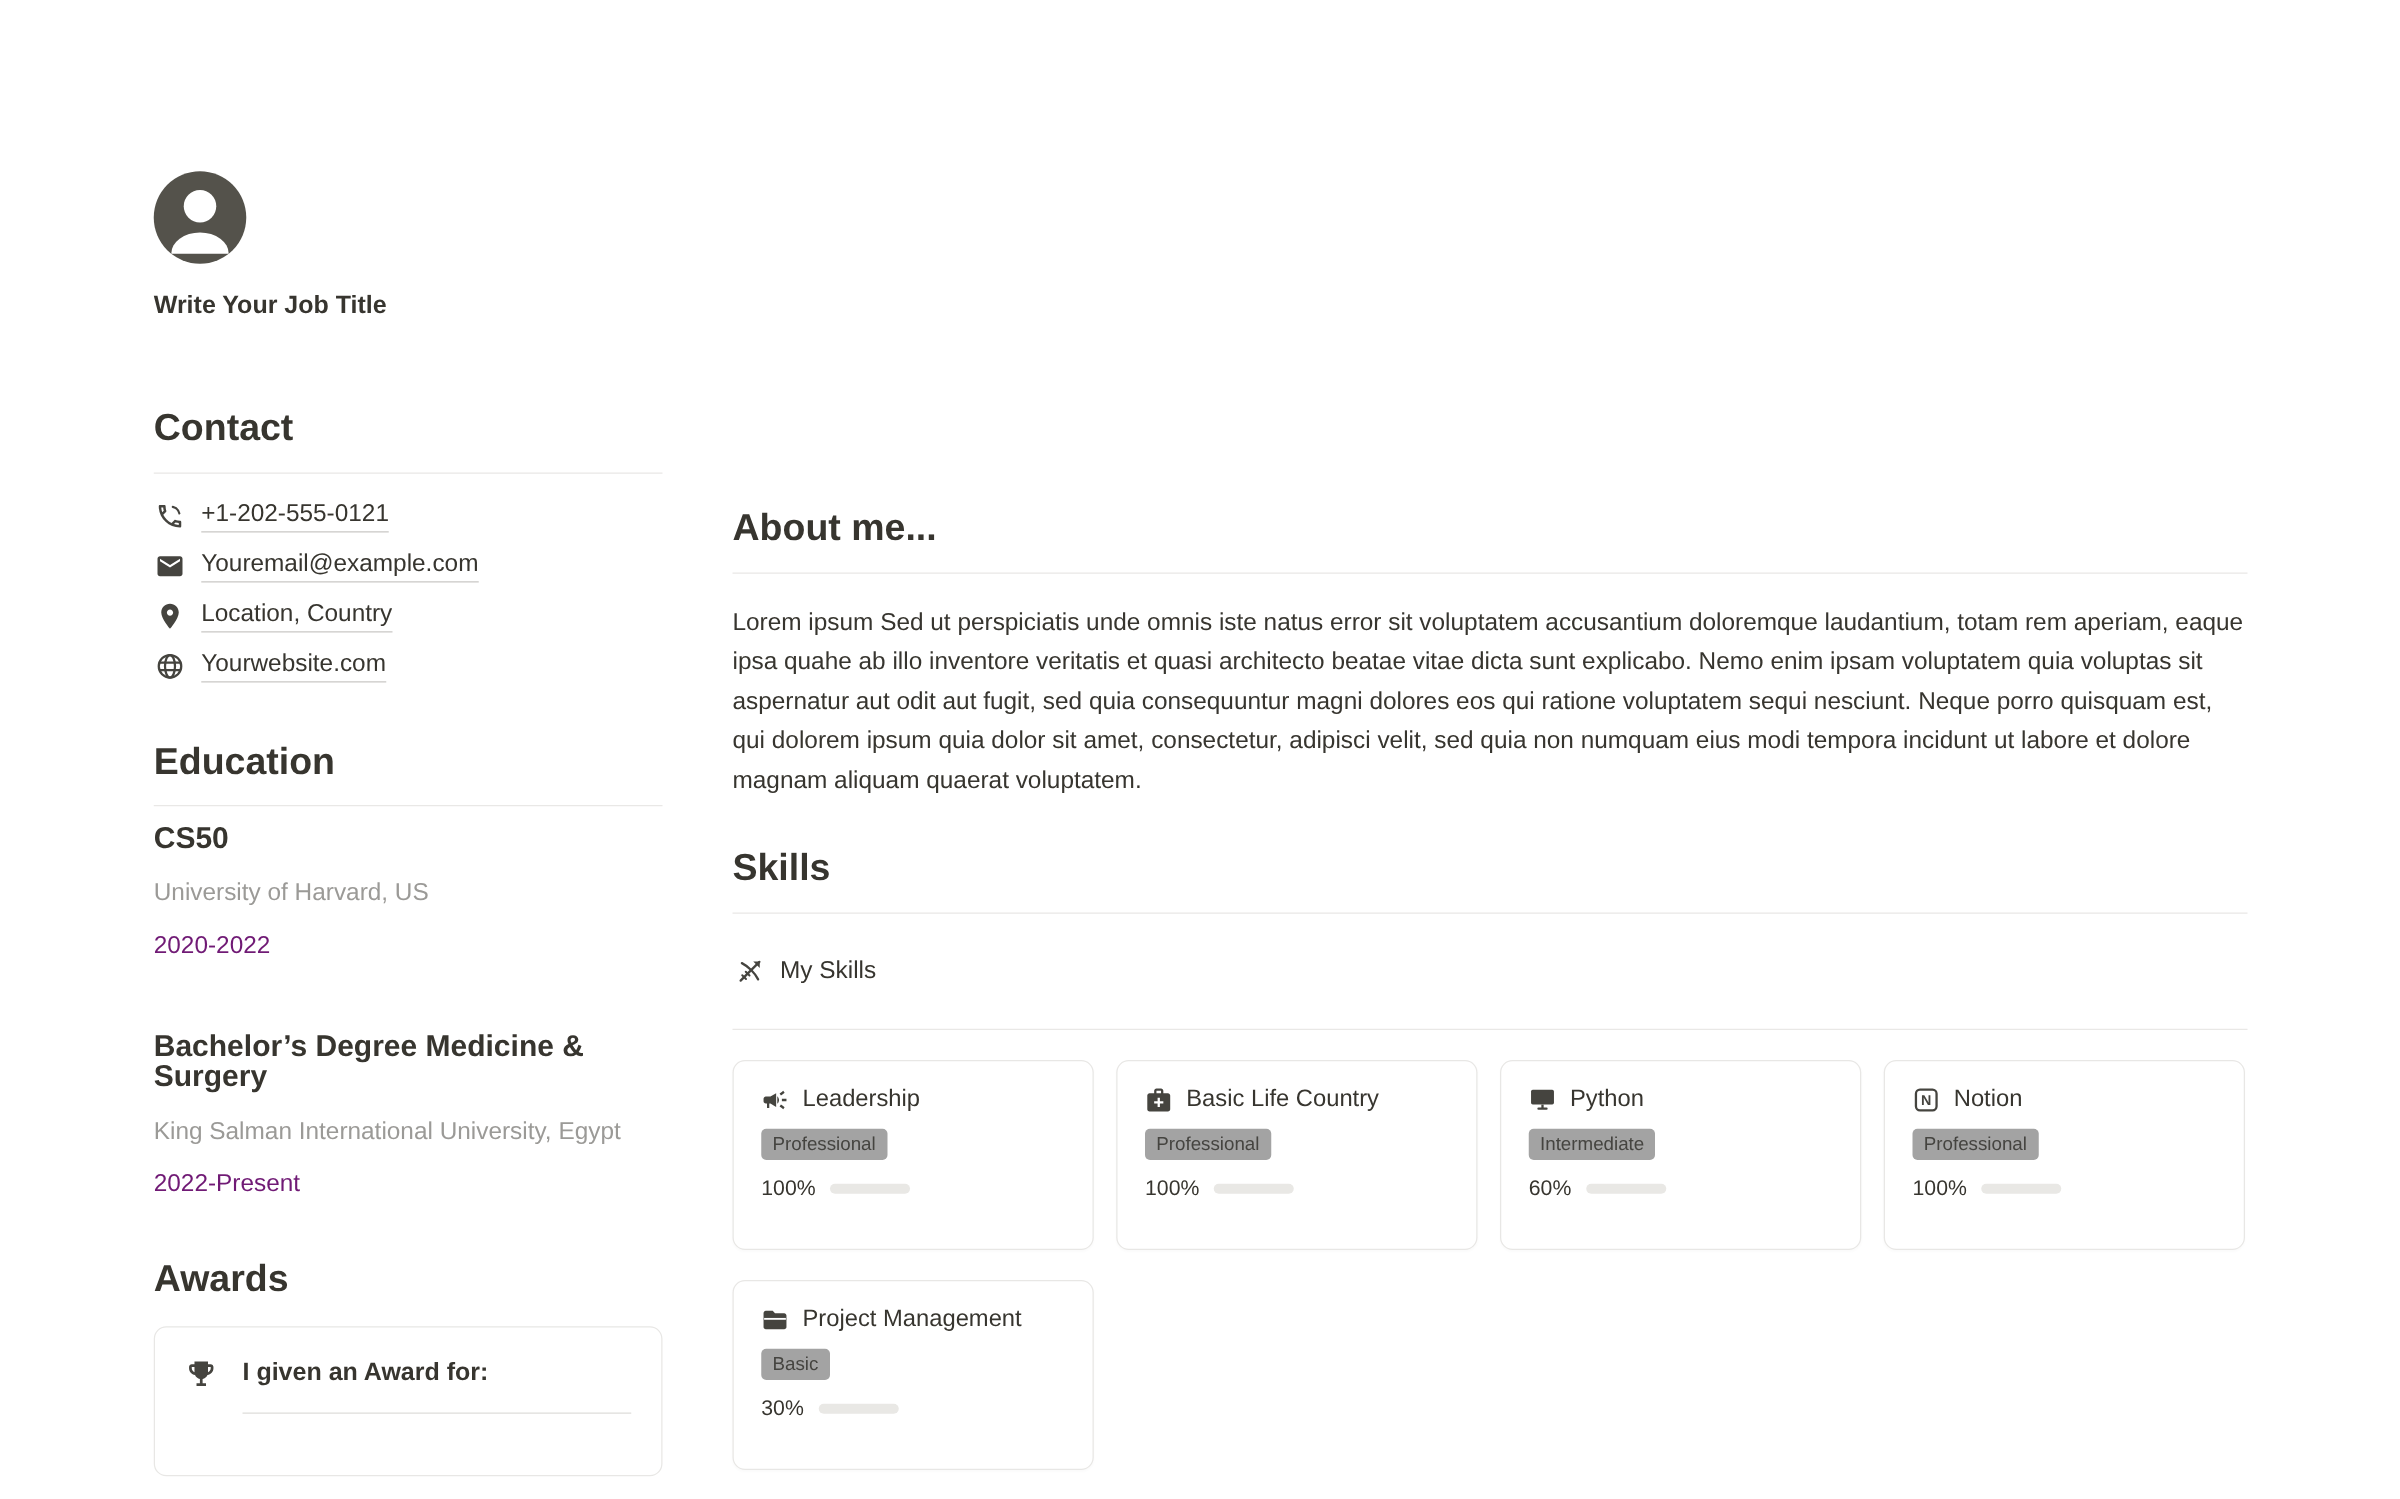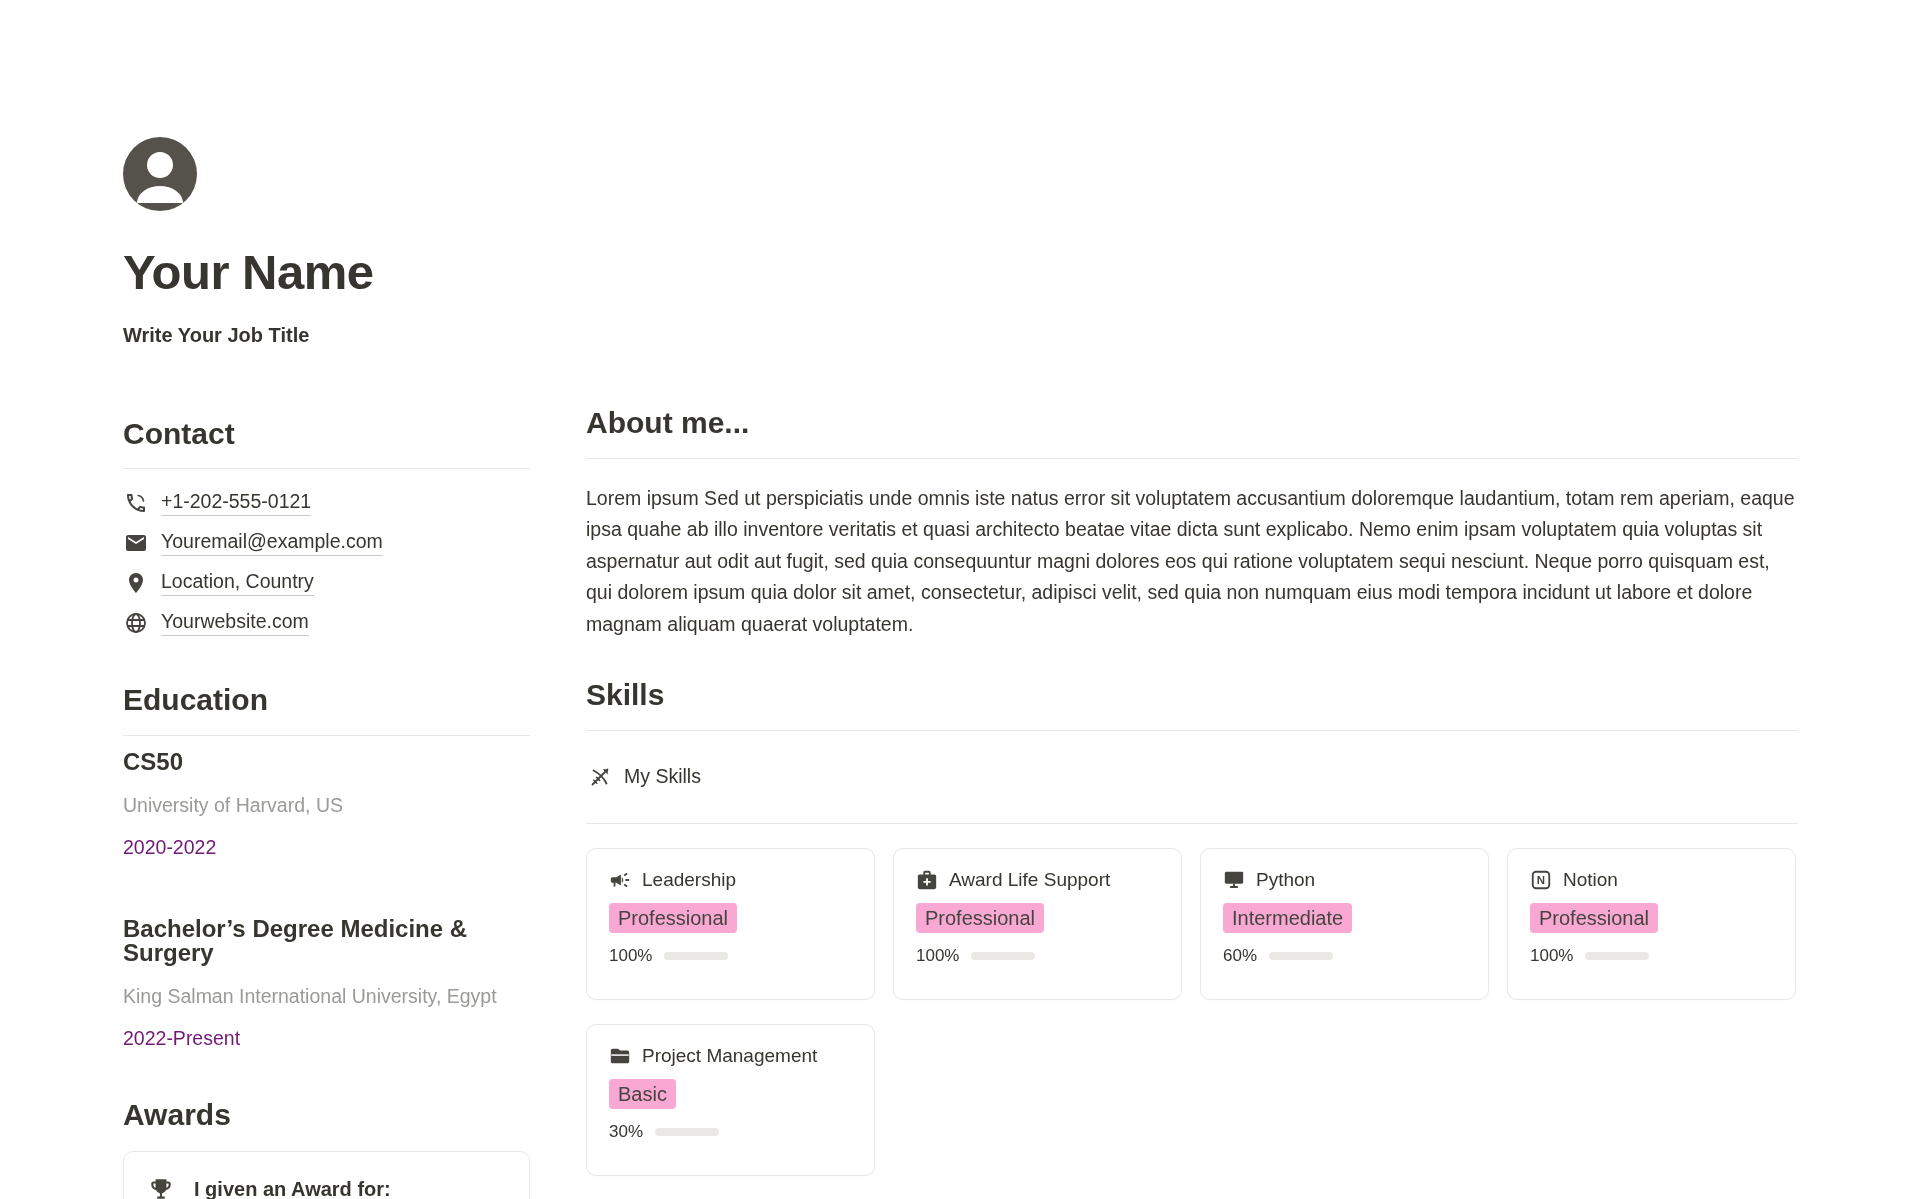--- a/index.html
+++ b/index.html
@@ -54,22 +54,22 @@
   .group-row .gicon { width:24px; height:24px; margin-right:12px; display:flex; }
   .group-label { font-size:19.5px; font-weight:500; }
 
   .cards { margin-top:24px; display:flex; flex-wrap:wrap; gap:24px 18px; }
   .skill-card { width:289px; height:152px; border:1px solid #E8E7E5; border-radius:10px;
                 background:#fff; padding:20px 22px; cursor:pointer;
                 box-shadow:0 1px 2px rgba(15,15,15,0.02); }
   .sc-title-row { display:flex; align-items:center; }
   .sc-title-row .sicon { width:22px; height:22px; margin-right:11px; display:flex; }
   .sc-title { font-size:19px; font-weight:500; }
-  .sc-badge { display:inline-block; margin-top:12px; background:#f9a8d4; color:#454440;
-              font-size:20px; line-height:1; padding:5px 9px; border-radius:4px; }
+  .sc-badge { display:inline-block; margin-top:12px; background:#a3a3a3; color:#454440;
+              font-size:15px; line-height:1; padding:5px 9px; border-radius:4px; }
   .sc-progress { margin-top:13px; display:flex; align-items:center; }
   .sc-pct { font-size:17px; color:#37352F; }
   .sc-bar { margin-left:12px; width:64px; height:8px; border-radius:4px;
             background:#E9E8E5; overflow:hidden; }
   .sc-bar-fill { height:100%; border-radius:4px; background:#B7B5B0; }
 
   .mt-work { margin-top:46px; }
 
   .ic { fill:#45443F; }
   .ic-stroke { fill:none; stroke:#45443F; }
@@ -81,21 +81,20 @@
 
   <div class="left-col">
 
     <div class="avatar">
       <svg width="74" height="74" viewBox="0 0 74 74">
         <circle cx="37" cy="28" r="13" fill="#ffffff"></circle>
         <path d="M14 66 a23 17 0 0 1 46 0 Z" fill="#ffffff"></path>
       </svg>
     </div>
 
-    <h1 class="name">Your Name</h1>
     <div class="job">Write Your Job Title</div>
 
     <h2 class="sec mt-contact">Contact</h2>
     <hr class="div">
 
     <div class="contact-list">
       <div class="c-row">
         <span class="cicon">
           <svg width="24" height="24" viewBox="0 0 24 24">
             <path class="ic" d="M6.54 5c.06.89.21 1.76.45 2.59l-1.2 1.2c-.41-1.2-.67-2.47-.76-3.79h1.51m9.86 12.02c.85.24 1.72.39 2.6.45v1.49c-1.32-.09-2.59-.35-3.8-.75l1.2-1.19M7.5 3H4c-.55 0-1 .45-1 1 0 9.39 7.61 17 17 17 .55 0 1-.45 1-1v-3.49c0-.55-.45-1-1-1-1.24 0-2.45-.2-3.57-.57-.1-.04-.21-.05-.31-.05-.26 0-.51.1-.71.29l-2.2 2.2c-2.83-1.45-5.15-3.76-6.59-6.59l2.2-2.21c.28-.26.36-.65.25-1.01C8.7 6.45 8.5 5.25 8.5 4c0-.55-.45-1-1-1z"></path>
@@ -201,21 +200,21 @@
         </div>
       </div>
 
       <div class="skill-card">
         <div class="sc-title-row">
           <span class="sicon">
             <svg width="22" height="22" viewBox="0 0 24 24">
               <path class="ic" d="M20 6h-4V4c0-1.1-.9-2-2-2h-4c-1.1 0-2 .9-2 2v2H4c-1.1 0-2 .9-2 2v12c0 1.1.9 2 2 2h16c1.1 0 2-.9 2-2V8c0-1.1-.9-2-2-2zm-10-2h4v2h-4V4zm6 11h-3v3h-2v-3H8v-2h3v-3h2v3h3v2z"></path>
             </svg>
           </span>
-          <span class="sc-title">Award Life Support</span>
+          <span class="sc-title">Basic Life Country</span>
         </div>
         <span class="sc-badge">Professional</span>
         <div class="sc-progress">
           <span class="sc-pct">100%</span>
           <span class="sc-bar"><span class="sc-bar-fill" style="width: 100%;"></span></span>
         </div>
       </div>
 
       <div class="skill-card">
         <div class="sc-title-row">

